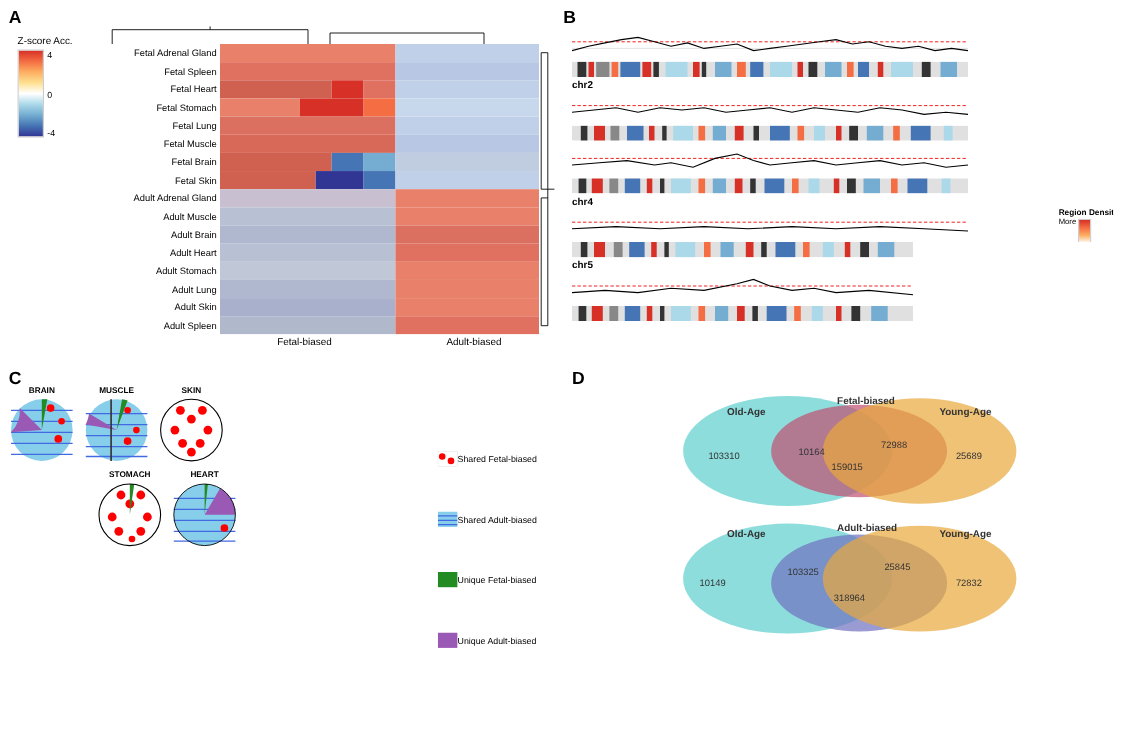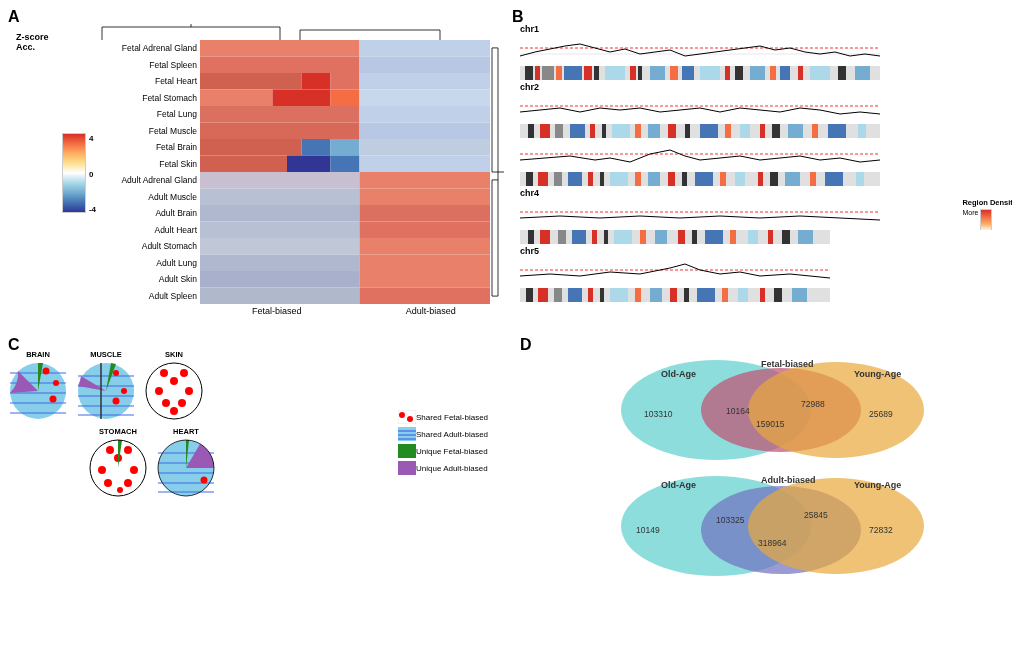--- a/index.html
+++ b/index.html
@@ -37,24 +37,24 @@
     }
     .heatmap-wrapper {
       display: flex;
       flex-direction: row;
       margin-top: 14px;
       margin-left: 8px;
       height: calc(100% - 30px);
     }
     .legend-area {
       display: flex;
+      flex-direction: column;
       width: 80px;
       justify-content: flex-start;
       padding-top: 10px;
-      font-weight: bold;
     }
     .legend-title {
       font-size: 9px;
       margin-bottom: 3px;
     }
     .legend-gradient {
       width: 24px;
       height: 80px;
       background: linear-gradient(to bottom, #d73027, #f46d43, #fdae61, #fee090, #ffffff, #abd9e9, #74add1, #4575b4, #313695);
       border: 1px solid #ccc;
@@ -161,20 +161,21 @@
       text-align: center;
       margin-bottom: 2px;
       font-weight: bold;
     }
     .pie-legend {
       display: flex;
       flex-direction: column;
       font-size: 8px;
       margin-top: 4px;
       margin-left: 4px;
+      gap: 38px;
     }
     .pie-legend-item {
       display: flex;
       align-items: center;
       margin-bottom: 3px;
     }
 
     
     .panel-d {
       grid-column: 2;
@@ -356,21 +357,20 @@
         </div>
       </div>
     </div>
   </div>
 
   <div class="panel-b">
     <span class="panel-label">B</span>
     <div class="chr-tracks">
 
       <div class="chr-row">
-        <span class="chr-label">chr1</span>
         <div class="chr-line-track">
           <svg width="100%" height="32">
             <line x1="0" y1="20" x2="360" y2="20" stroke="#ccc" stroke-width="0.5"></line>
             <line x1="0" y1="14" x2="360" y2="14" stroke="#e00" stroke-width="0.8" stroke-dasharray="3,2"></line>
             <polyline points="0,22 15,18 30,15 45,12 60,10 75,14 90,18 105,15 120,20 135,18 150,16 165,22 180,20 195,18 210,16 225,14 240,12 255,16 270,14 285,18 300,20 315,18 330,22 345,20 360,22" fill="none" stroke="black" stroke-width="1"></polyline>
           </svg>
         </div>
         <div class="chr-color-track">
           <svg width="100%" height="14">
 

